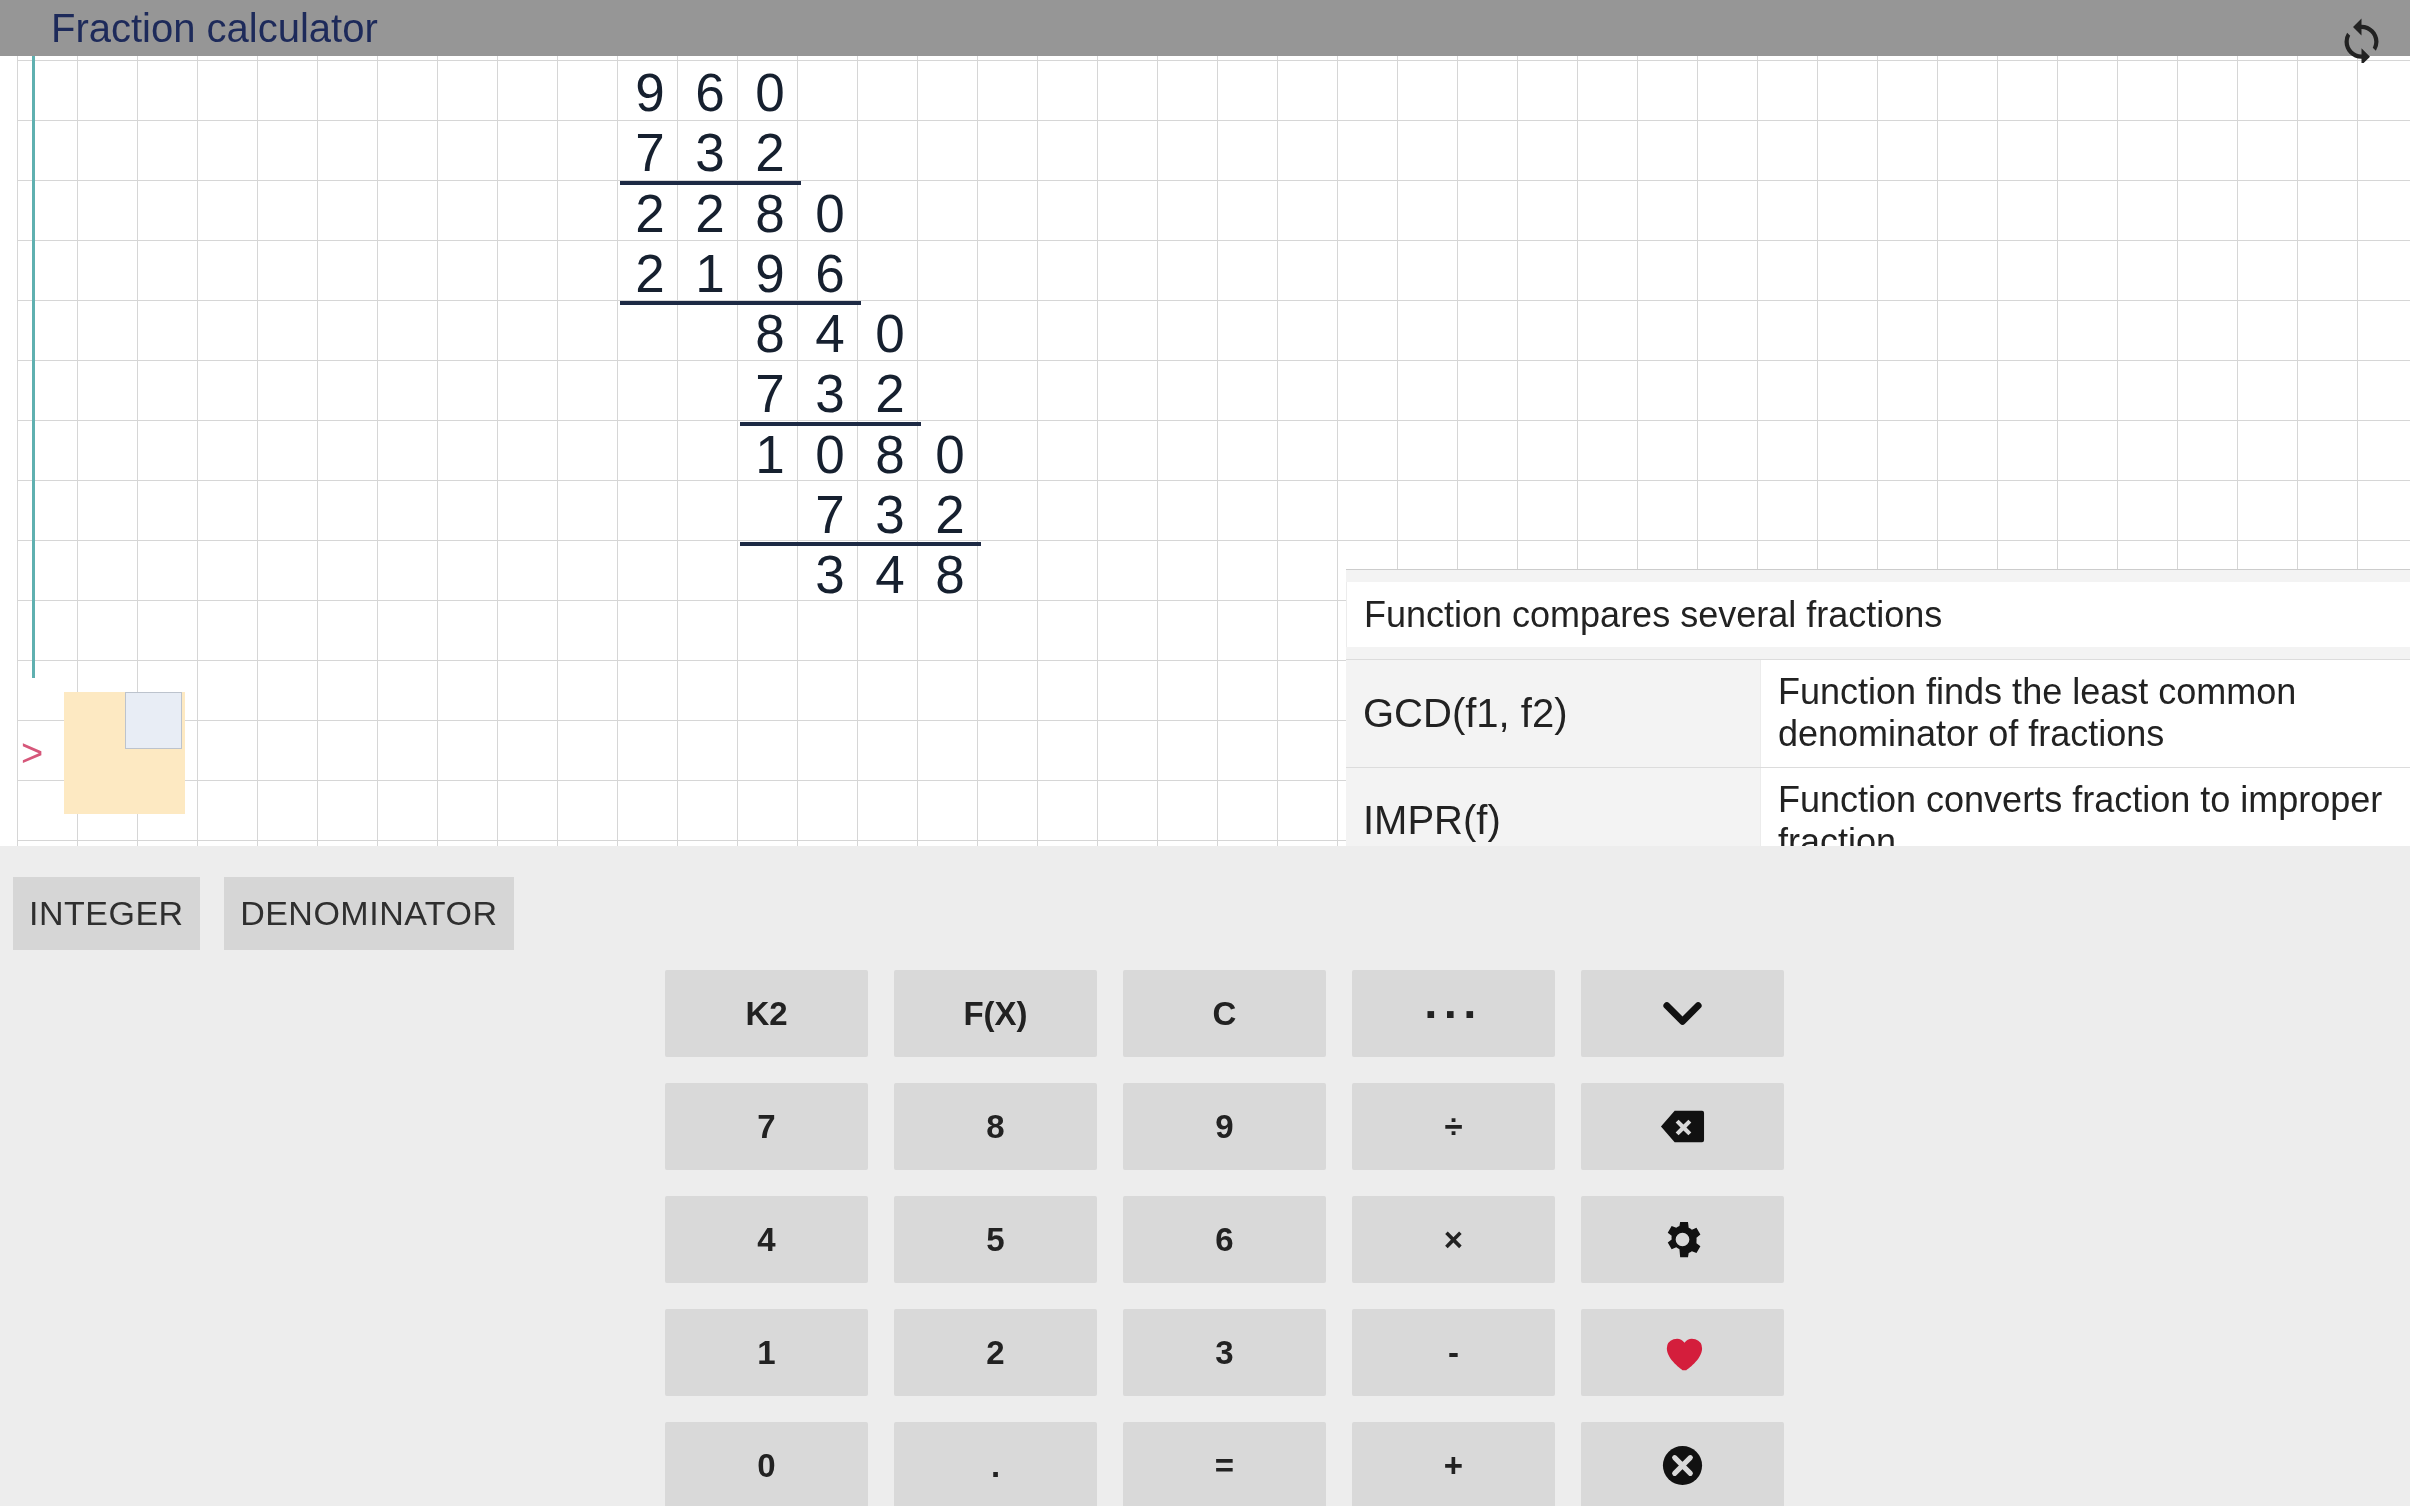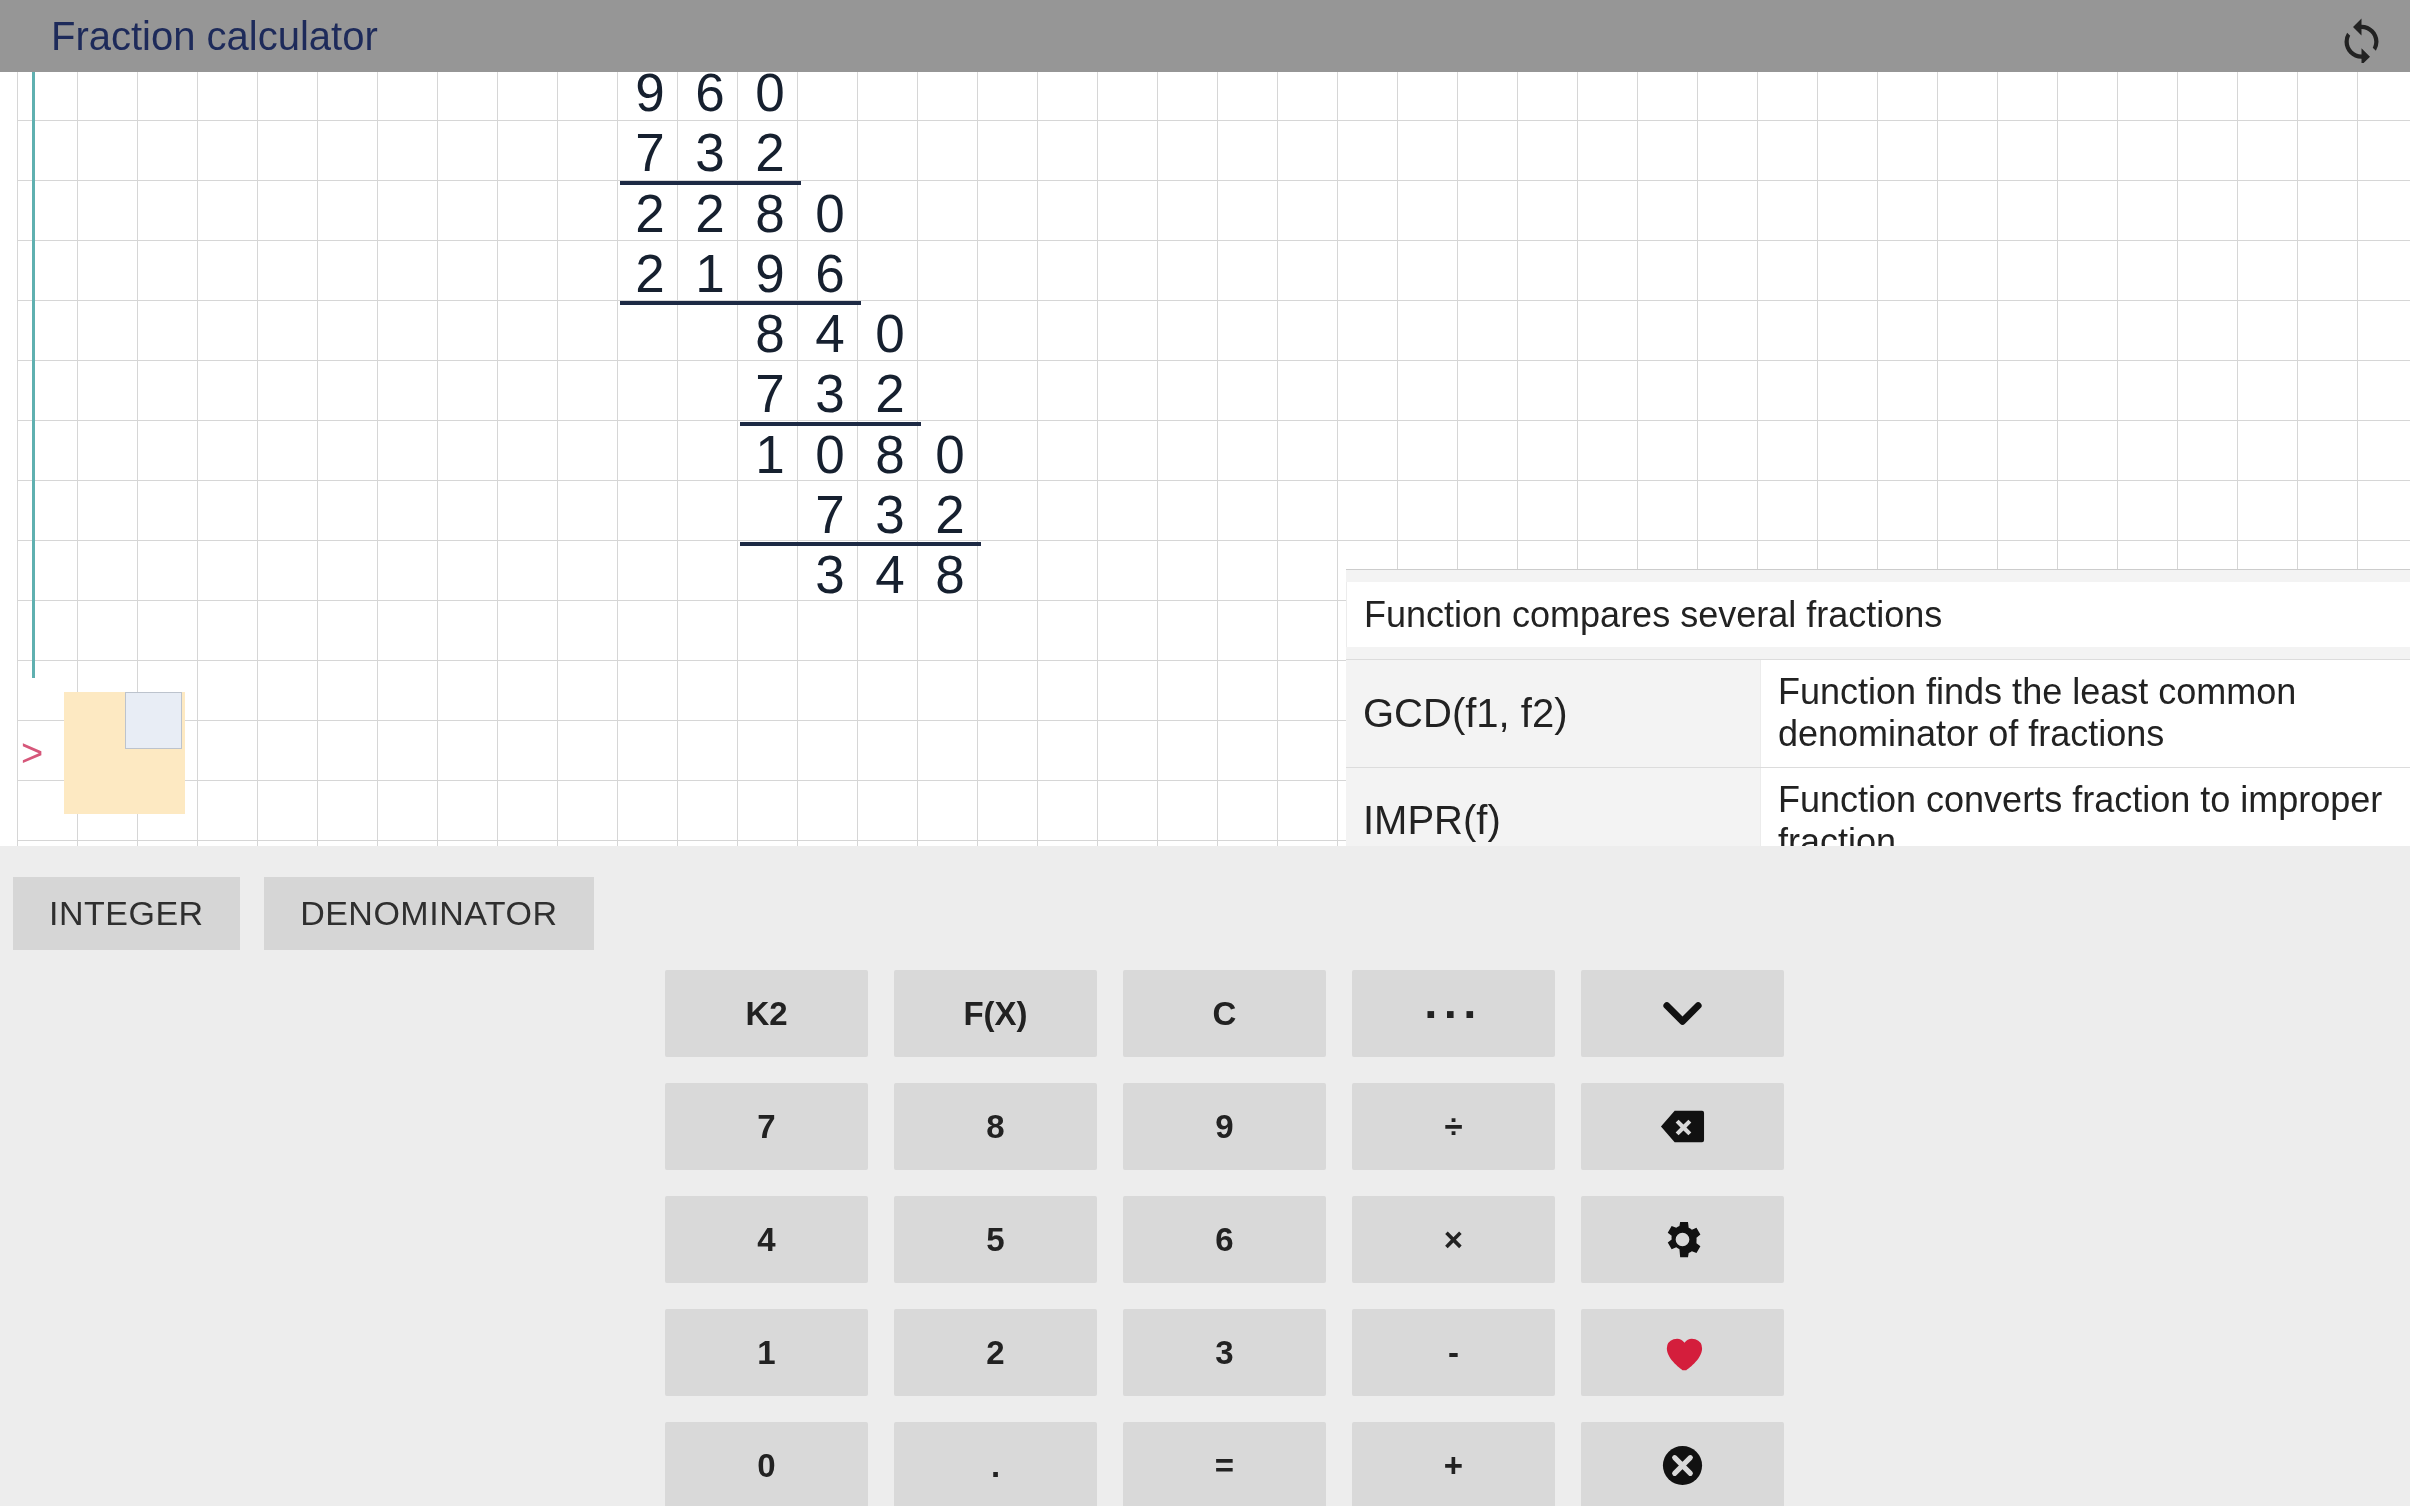--- a/index.html
+++ b/index.html
@@ -1,20 +1,20 @@
 <!DOCTYPE html>
 <html style="font-size:15px"><head>
 <meta charset="utf-8">
 <style>
 * { margin: 0; padding: 0; box-sizing: border-box; }
 html, body { width: 2411px; height: 1507px; overflow: hidden; font-family: "Helvetica Neue", Arial, sans-serif; background: #fff; }
 
 .header {
   position: absolute; top: 0; left: 0; right: 0;
-  height: 72px; background: #969696;
+  height: 56px; background: #969696;
   display: flex; align-items: center; padding-left: 51px;
 }
 .header-title { color: #1d2a5a; font-size: 40px; font-weight: 400; }
 .refresh-wrap { position: absolute; right: 19px; top: 7.5px; width: 60px; height: 60px; display: flex; align-items: center; justify-content: center; cursor: pointer; }
 .refresh-wrap svg { width: 51px; height: 51px; fill: #222; }
 
 
 .work-area {
   position: absolute;
   top: 0; left: 0; right: 0; bottom: 0;
@@ -99,21 +99,21 @@
   top: 846px; bottom: 0;
   background: #ededed;
 }
 .seg-buttons {
   position: absolute;
   top: 31px; left: 13px;
   display: flex; gap: 24.5px;
 }
 .seg-btn {
   background: #d6d6d6;
-  padding: 17px 36px;
+  padding: 17px 16px;
   font-size: 34px;
   color: #2f2f2f;
   letter-spacing: 0.5px;
   cursor: pointer;
 }
 
 .keypad {
   position: absolute;
   left: 665px; top: 124px;
   display: grid;

